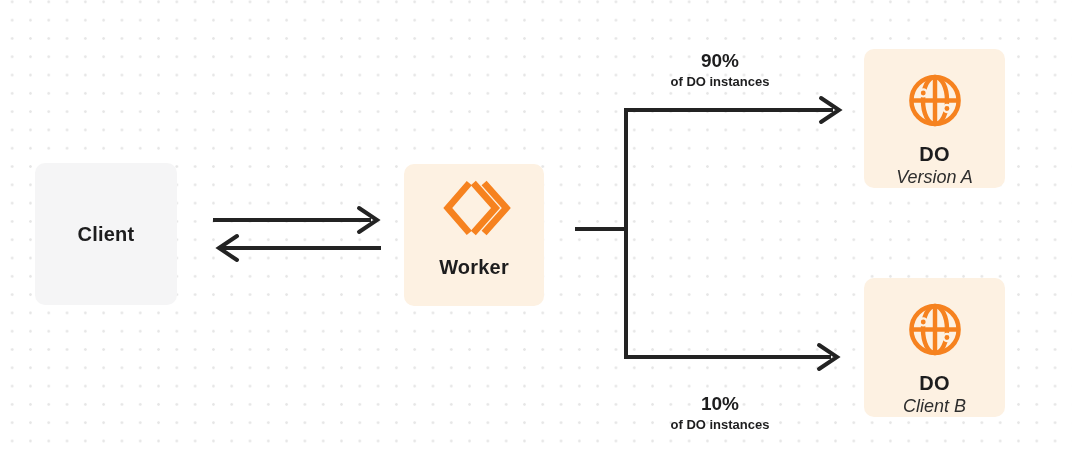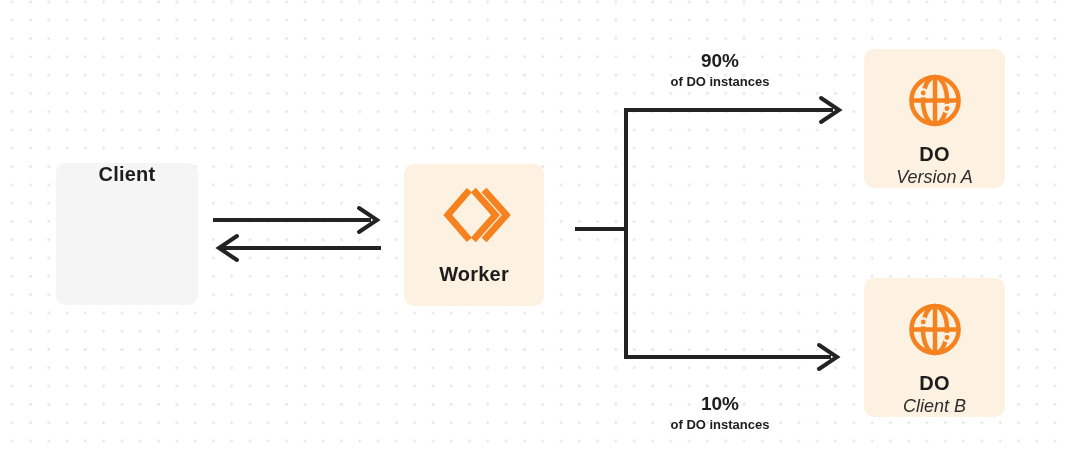--- a/index.html
+++ b/index.html
@@ -26,28 +26,28 @@
   }
   svg.wires{position:absolute;left:0;top:0;width:1072px;height:452px;}
   .wire{stroke:var(--line);stroke-width:4;fill:none;stroke-linecap:butt;stroke-linejoin:miter;}
   .wire-head{stroke:var(--line);stroke-width:4;fill:none;stroke-linecap:round;stroke-linejoin:miter;}
   .node{
     position:absolute;
     border-radius:10px;
     display:flex;flex-direction:column;align-items:center;
   }
   .node-client{
-    left:56px;top:163px;width:142px;height:142px;
+    left:35px;top:163px;width:142px;height:142px;
     background:var(--box-gray);
-    justify-content:flex-start;
+    justify-content:center;
   }
   .node-worker{
     left:404px;top:164px;width:140px;height:142px;
     background:var(--box-cream);
-    padding-top:17px;
+    padding-top:10px;
   }
   .node-do-a{left:864px;top:49px;}
   .node-do-b{left:864px;top:278px;}
   .node-do{
     width:141px;height:139px;
     background:var(--box-cream);
     padding-top:23px;
   }
   .node-title{
     font-size:20px;font-weight:700;color:var(--text-dark);

